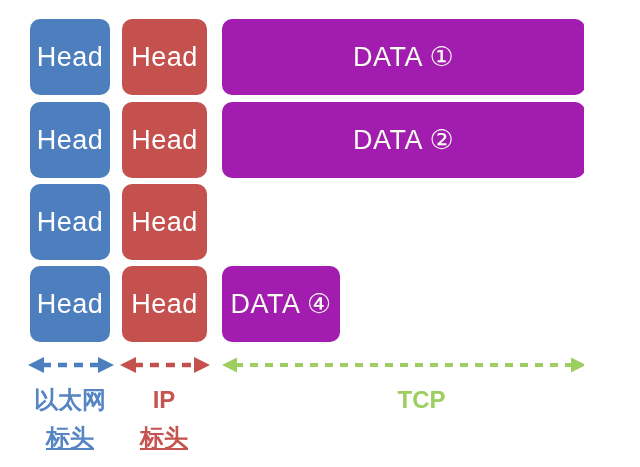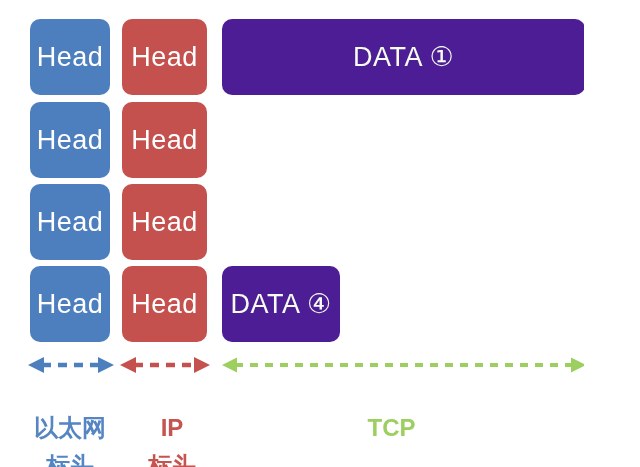--- a/index.html
+++ b/index.html
@@ -23,61 +23,61 @@
     align-items: center;
     justify-content: center;
     color: #ffffff;
     font-size: 27px;
     font-weight: 500;
     letter-spacing: 0.5px;
     box-sizing: border-box;
   }
   .eth-box  { left: 30px;  width: 80px;  background: #4d7fbe; }
   .ip-box   { left: 122px; width: 85px;  background: #c4514e; }
-  .data-box { left: 222px; width: 363px; background: #4c1d95; color: #f6fcef; }
+  .data-box { left: 222px; width: 363px; background: #a21caf; color: #f6fcef; }
   .data-box.short { width: 118px; }
   .row-0 { top: 19px; }
   .row-1 { top: 102px; }
   .row-2 { top: 184px; }
   .row-3 { top: 266px; }
   .arrow-svg {
     position: absolute;
     top: 354px;
     height: 22px;
     display: block;
   }
   .label-line1, .label-line2 {
     position: absolute;
     text-align: center;
     font-size: 24px;
     font-weight: 600;
     line-height: 1;
     white-space: nowrap;
-    margin-top: 28px;
   }
   .label-line1 { top: 388px; }
   .label-line2 { top: 426px; text-decoration: underline; }
   .lbl-blue  { color: #5585c2; }
   .lbl-red   { color: #c5534f; }
   .lbl-green { color: #9ccf60; }
   .lbl-eth  { left: 10px;  width: 120px; }
-  .lbl-ip   { left: 122px; width: 100px; }
-  .lbl-tcp  { left: 210px; width: 363px; }
+  .lbl-ip   { left: 114px; width: 100px; }
+  .lbl-tcp  { left: 240px; width: 363px; }
 </style>
 </head>
 <body>
 
 <div id="stage">
 
   <div class="box eth-box row-0">Head</div>
   <div class="box ip-box row-0">Head</div>
   <div class="box data-box row-0">DATA ①</div>
 
   <div class="box eth-box row-1">Head</div>
   <div class="box ip-box row-1">Head</div>
+  <div class="box data-box row-1">DATA ②</div>
 
   <div class="box eth-box row-2">Head</div>
   <div class="box ip-box row-2">Head</div>
 
   <div class="box eth-box row-3">Head</div>
   <div class="box ip-box row-3">Head</div>
   <div class="box data-box short row-3">DATA ④</div>
 
   <svg class="arrow-svg" style="left:26px; width:90px;" viewBox="0 0 90 22">
     <line x1="16" y1="11" x2="74" y2="11" stroke="#4d7fbe" stroke-width="4.5" stroke-dasharray="9 7"></line>

